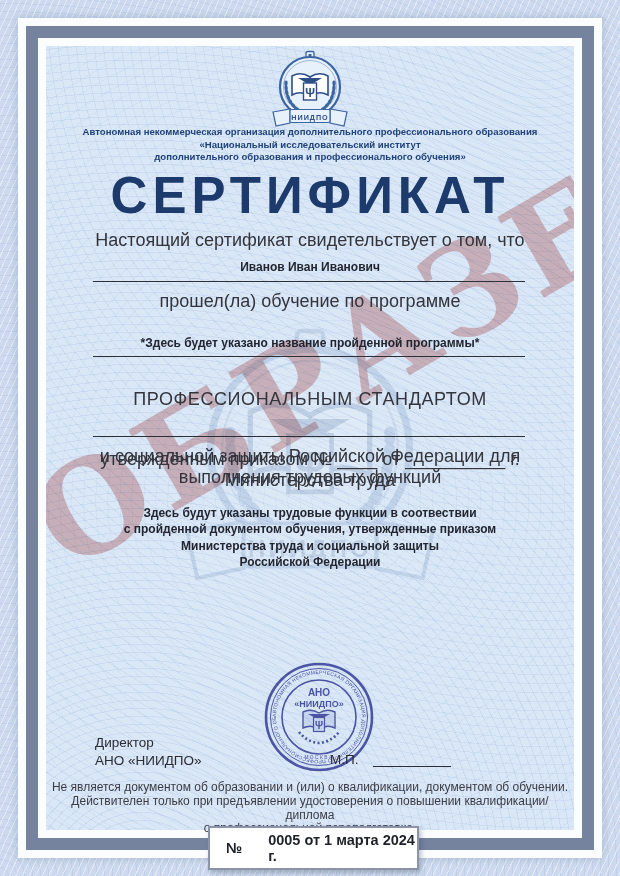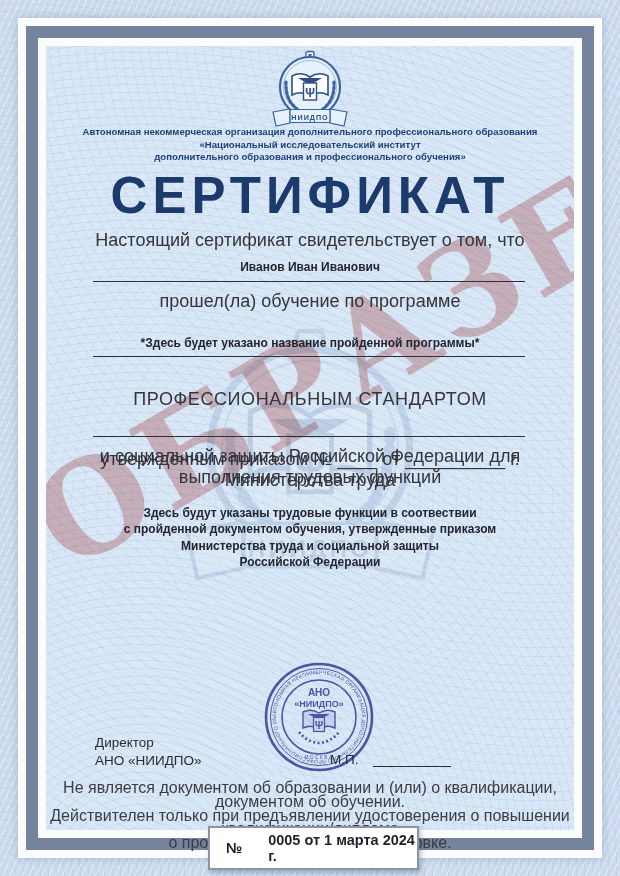--- a/index.html
+++ b/index.html
@@ -49,21 +49,21 @@
   .comp2{top:389px;letter-spacing:.6px;}
   .order1{top:449px;}
   .order2{top:446px;}
   .funcs{top:505px;line-height:16.3px;}
   .stamp{position:absolute;left:262px;top:660px;width:114px;height:114px;mix-blend-mode:multiply;opacity:.92;}
   .ltext{position:absolute;font-size:13.5px;color:#2b2c33;white-space:nowrap;}
   .director1{left:95px;top:735px;}
   .director2{left:95px;top:753px;}
   .mp{left:330px;top:752px;}
   .sig-line{position:absolute;left:373px;top:766px;width:78px;height:0;border-top:1.5px solid #2e3038;}
-  .disclaimer{top:781px;font-size:16px;line-height:13.8px;color:#3b3c44;}
+  .disclaimer{top:781px;font-size:12px;line-height:13.8px;color:#3b3c44;}
   .numbox{
     position:absolute;left:208px;top:826px;width:207px;height:40px;background:#ffffff;
     border:2px solid #8b94a6;box-shadow:2px 3px 5px rgba(40,55,80,.3);
     display:flex;align-items:center;font-weight:bold;font-size:14.5px;color:#1f2128;z-index:10;
   }
   .numbox .pfx{margin-left:16px;}
   .numbox .val{margin-left:26px;}
   svg text{font-family:"Liberation Sans",sans-serif;}
 </style>
 </head>

